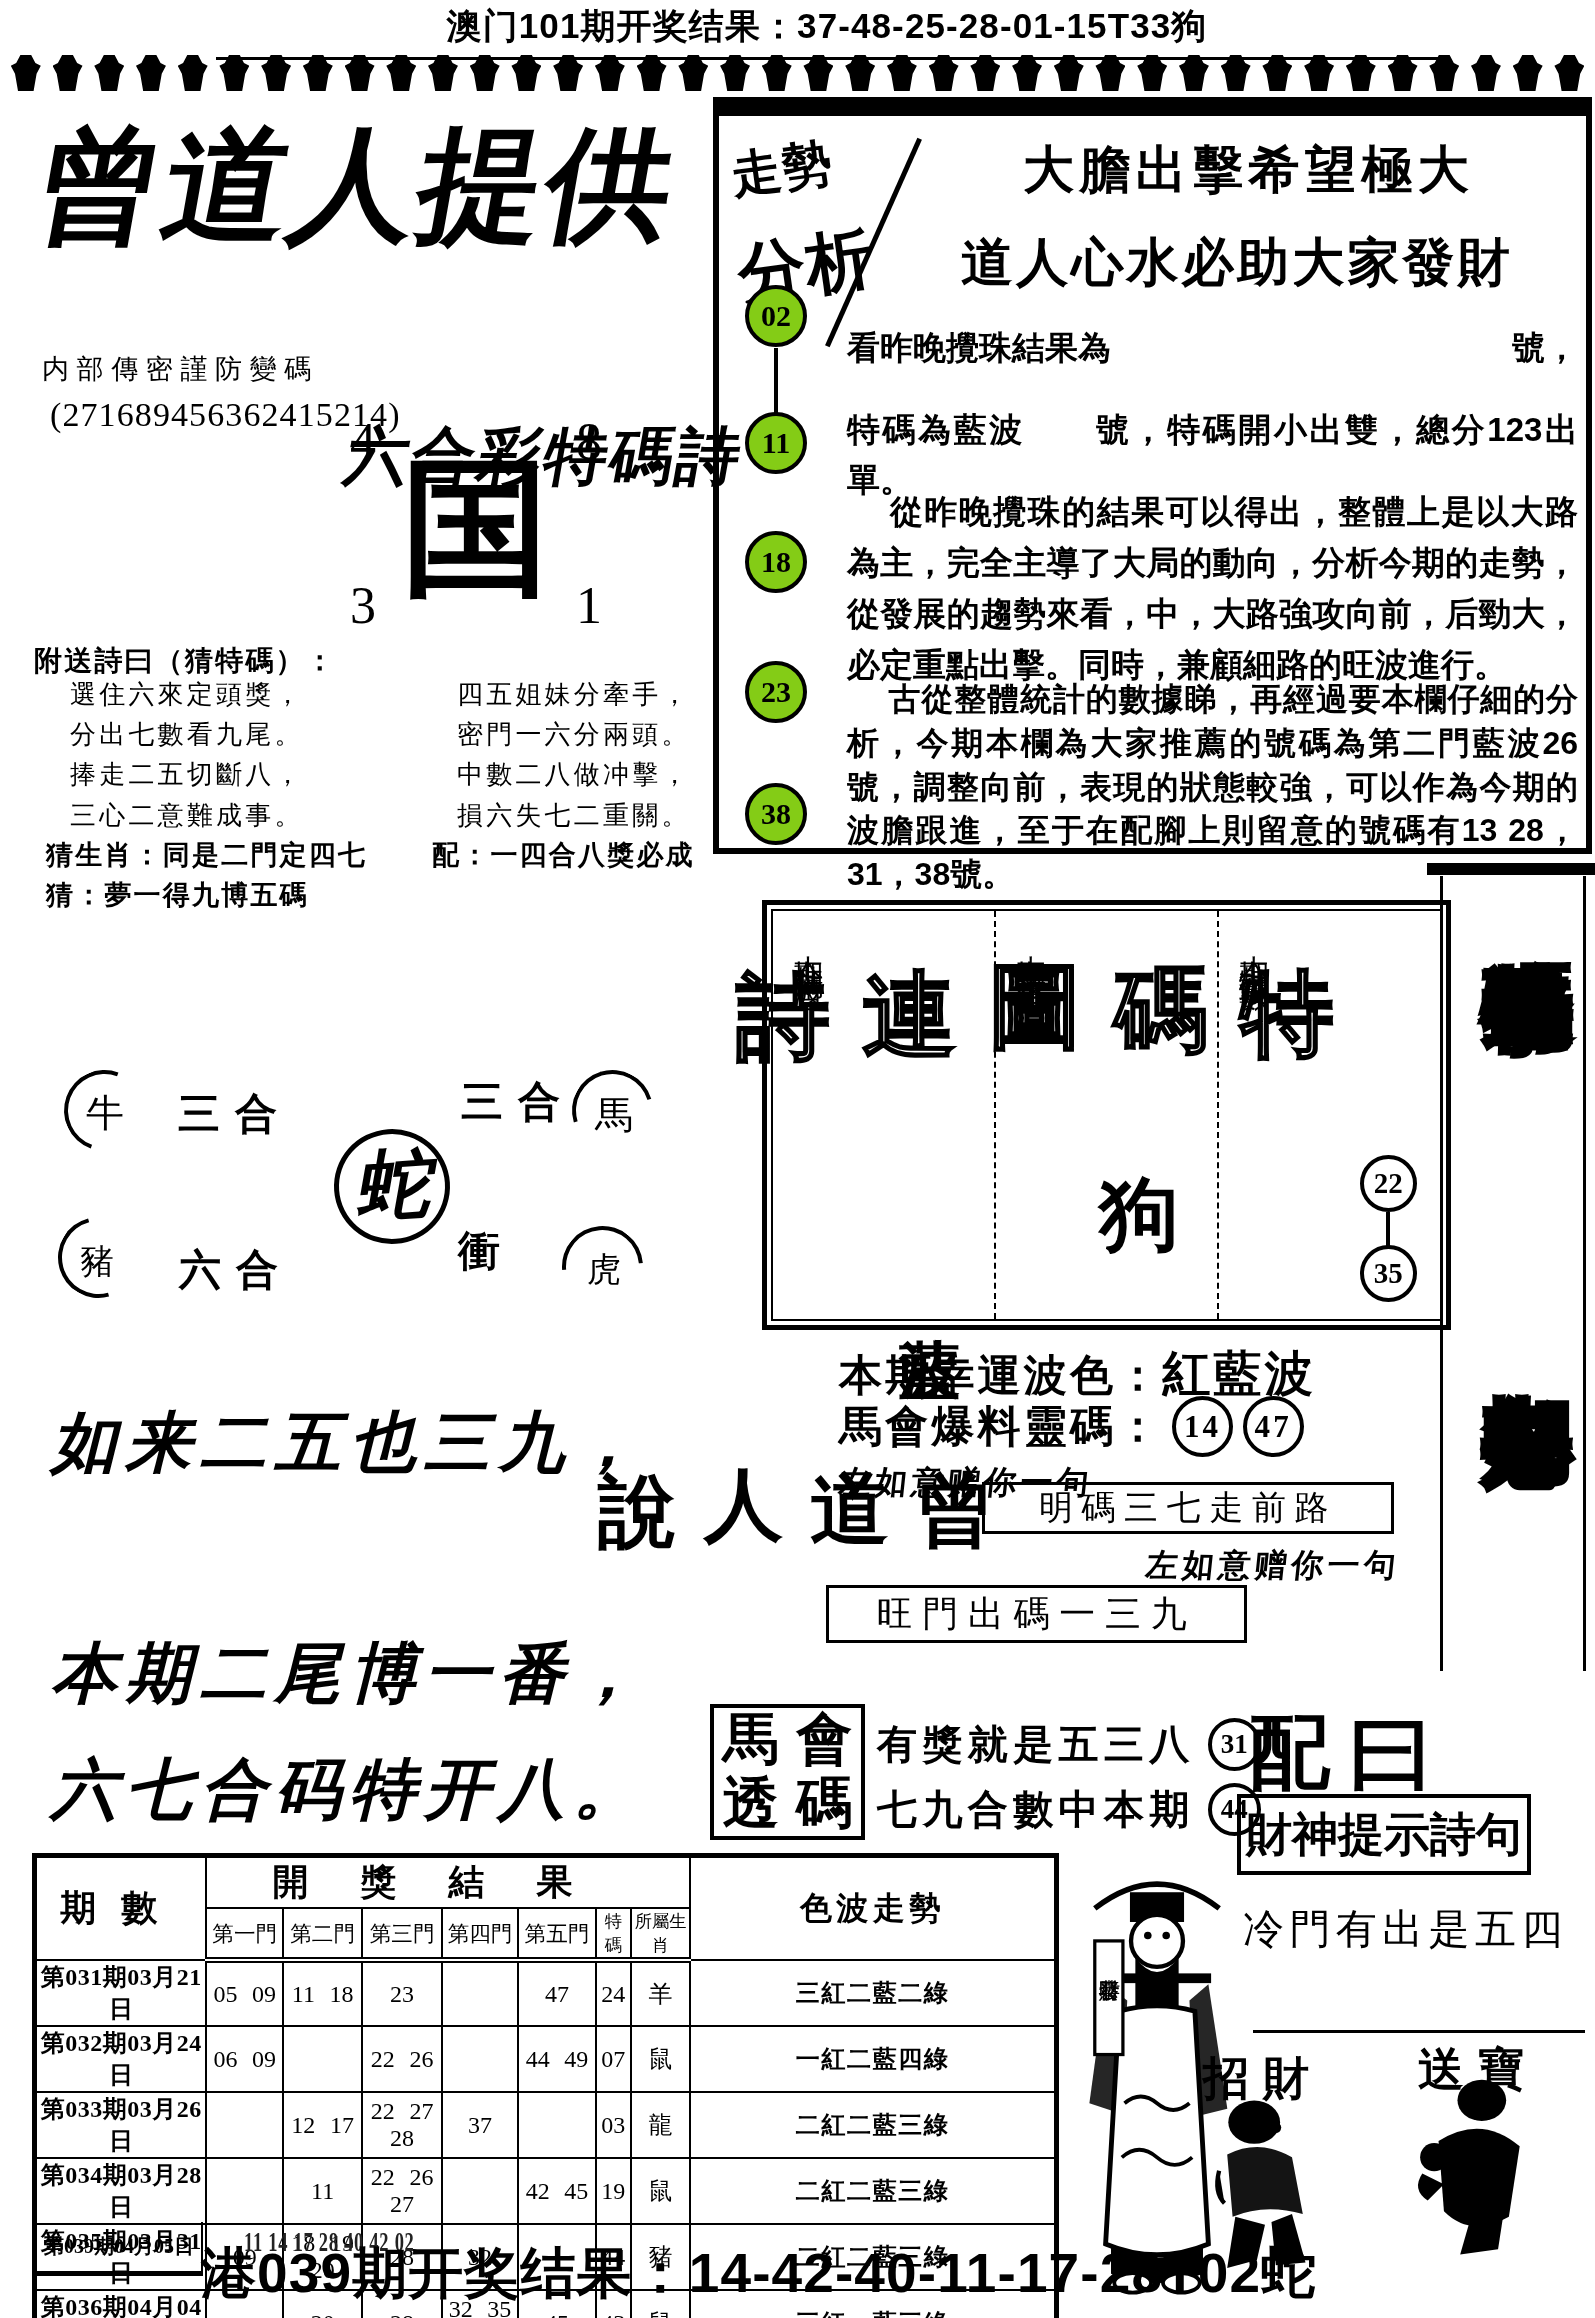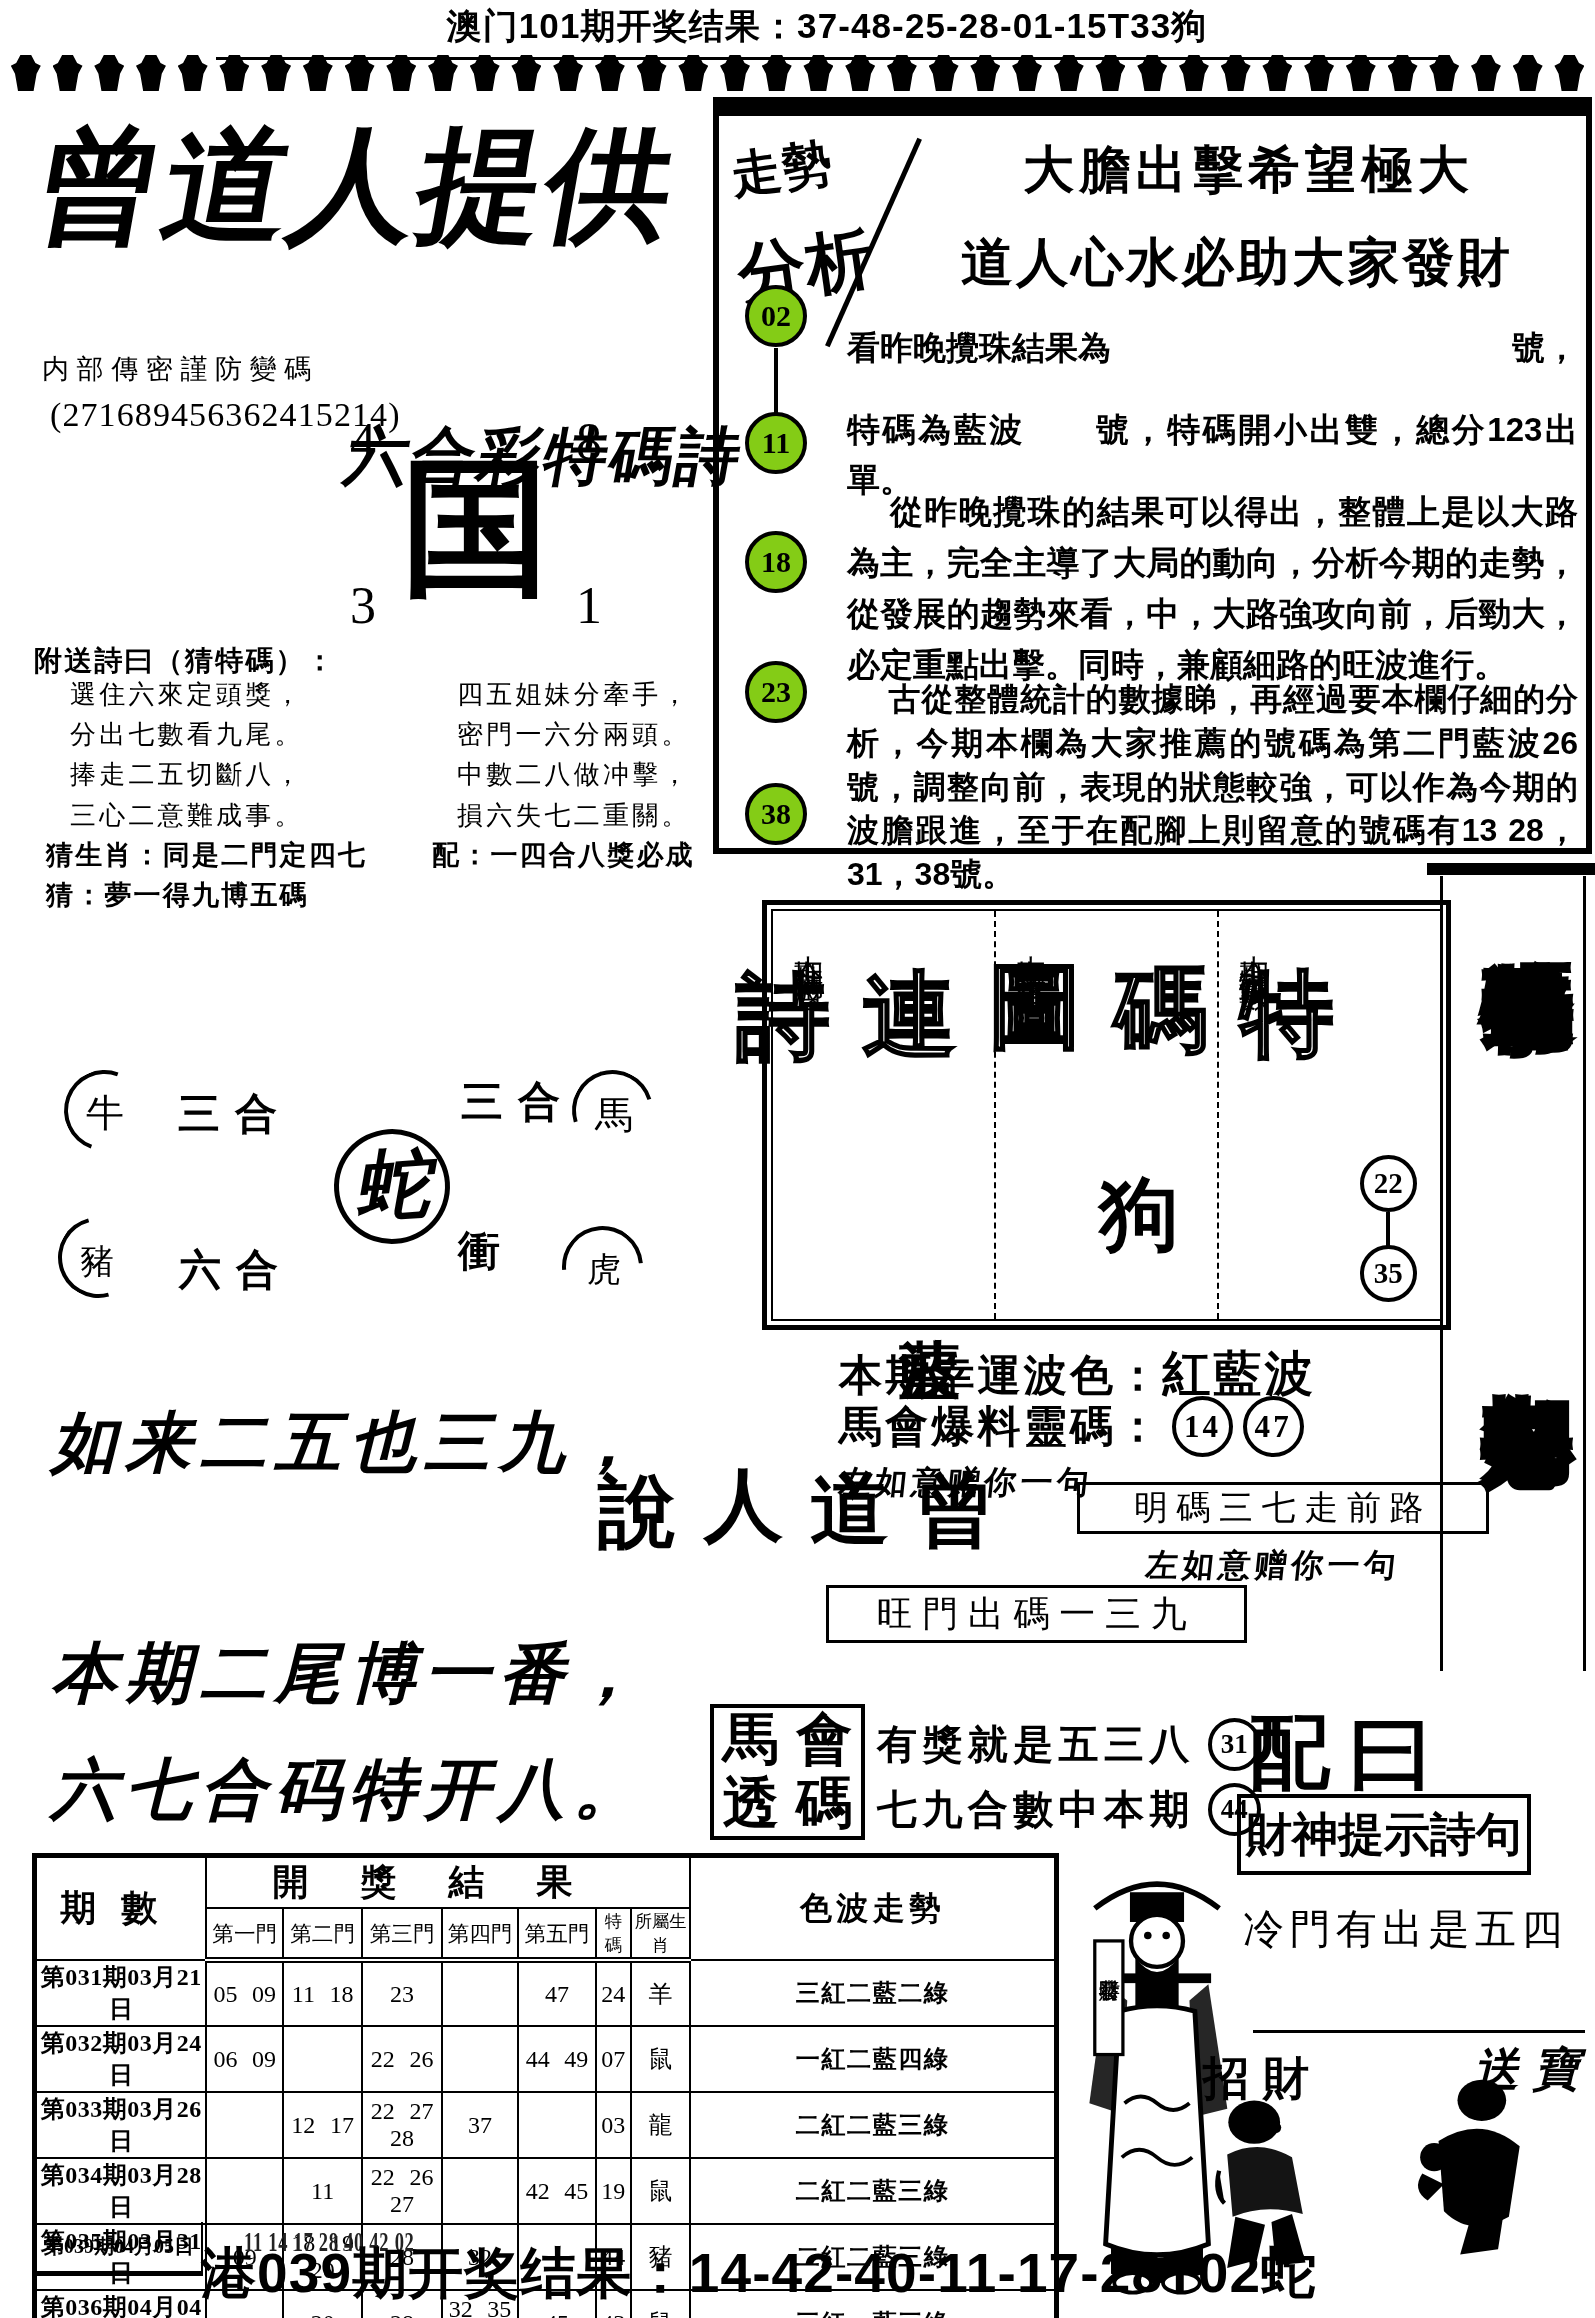--- a/index.html
+++ b/index.html
@@ -54,21 +54,21 @@
   .tb-value{position:absolute;right:24px;bottom:30px;font-size:61px;font-weight:700;}
   .tb-value-zodiac{position:absolute;right:38px;bottom:49px;font-size:80px;font-weight:700;}
   .tb-ball{width:57px;height:57px;border:4.3px solid #000;border-radius:50%;background:#fff;
            display:flex;align-items:center;justify-content:center;font-size:29px;font-weight:700;}
   .tb-ballconn{position:absolute;right:50px;top:301px;width:3.8px;height:35px;background:#000;}
   .lucky-line{left:839px;top:1342px;font-size:43px;font-weight:700;letter-spacing:3.2px;}
   .club-line{left:839px;top:1396px;font-size:43px;font-weight:700;letter-spacing:3.2px;display:flex;align-items:center;gap:9.7px;}
   .club-ball{width:61px;height:61px;border:4.9px solid #000;border-radius:50%;
              display:flex;align-items:center;justify-content:center;font-size:31px;font-weight:700;}
   .gift1{left:839px;top:1461px;font-size:32px;font-weight:900;letter-spacing:4.3px;transform:skewX(-6deg);}
-  .boxed1{left:1077px;top:1482px;width:412px;height:52px;border:3.2px solid #000;
+  .boxed1{left:982px;top:1482px;width:412px;height:52px;border:3.2px solid #000;
           display:flex;align-items:center;justify-content:center;font-size:34px;letter-spacing:8.6px;}
   .gift2{left:1146px;top:1544px;font-size:32px;font-weight:900;letter-spacing:4.3px;transform:skewX(-6deg);}
   .boxed2{left:826px;top:1585px;width:421px;height:58px;border:3.2px solid #000;
           display:flex;align-items:center;justify-content:center;font-size:36px;letter-spacing:9.7px;}
 
   
   .rb-line-l{left:1440px;top:876px;width:3.2px;height:795px;background:#000;}
   .rb-line-r{left:1583px;top:876px;width:3.2px;height:795px;background:#000;}
   .rb-topbar{left:1427px;top:863px;width:169px;height:12px;background:#000;}
   .rb-text{left:1466px;font-size:91px;font-weight:900;-webkit-text-stroke:3.8px #000;
@@ -274,21 +274,21 @@
   <div class="abs cr-line" style="left:877px;top:1782px;">
     <span>七九合數中本期</span>
     <span class="cr-ball">44</span>
   </div>
 
   <div class="abs ps-title">配曰</div>
   <div class="abs ps-box">財神提示詩句</div>
   <div class="abs ps-poem" style="left:1243px;top:1902px;">冷門有出是五四</div>
   <div class="abs ps-rule"></div>
   <div class="abs ps-cap" style="left:1203px;top:2048px;">招財</div>
-  <div class="abs ps-cap" style="left:1473px;top:2039px;font-style:italic;">送寶</div>
+  <div class="abs ps-cap" style="left:1418px;top:2039px;">送寶</div>
 
   <svg class="abs" style="left:1211px;top:2095px;" width="108" height="184" viewBox="0 0 200 340">
     <ellipse class="ink" cx="80" cy="50" rx="48" ry="40"></ellipse>
     <circle cx="120" cy="60" r="10" class="ink"></circle>
     <path class="ink" d="M30 110 Q90 80 150 115 L170 220 Q100 200 40 225 Z" opacity="0.92"></path>
     <path class="ink" d="M45 225 L30 320 L85 305 L100 240 Z"></path>
     <path class="ink" d="M150 220 L175 310 L120 315 L112 235 Z"></path>
     <path class="ink" d="M15 140 Q5 180 25 200" stroke="#000" stroke-width="8" fill="none"></path>
   </svg>
   <svg class="abs" style="left:1406px;top:2076px;" width="130" height="184" viewBox="0 0 240 340">

